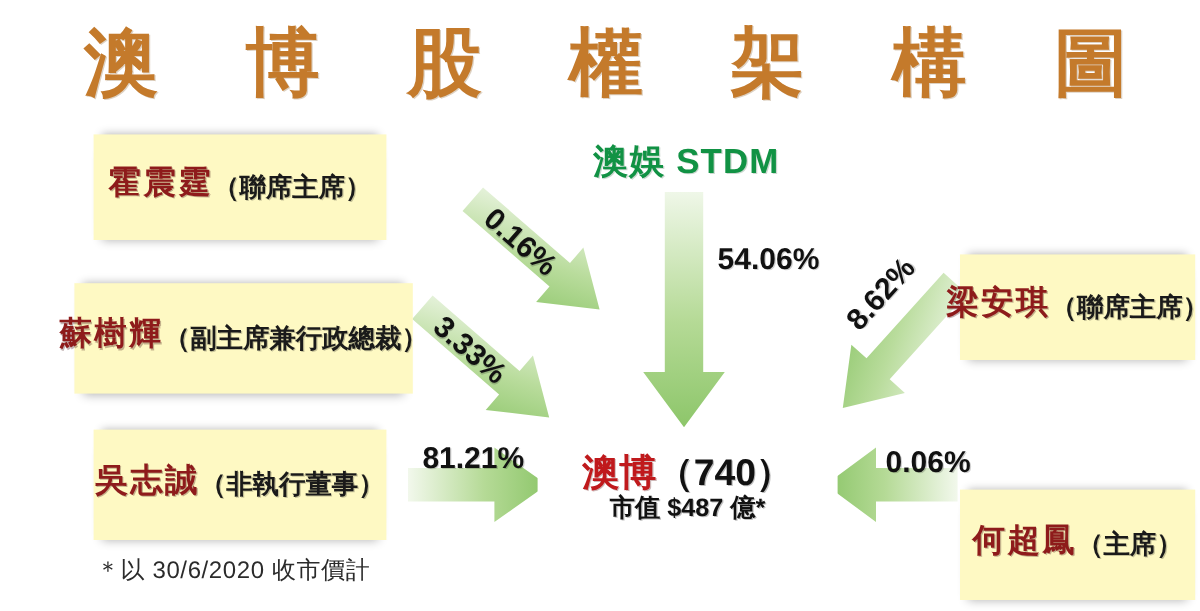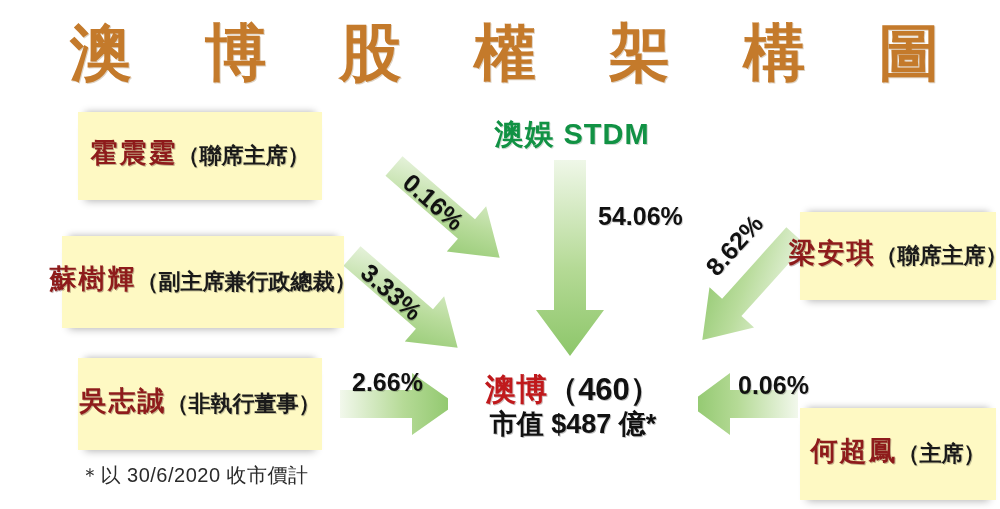--- a/index.html
+++ b/index.html
@@ -117,21 +117,21 @@
     font-size: 31px;
     line-height: 1.15;
     white-space: nowrap;
     letter-spacing: 0px;
   }
   #node-center .main .cn { color: #C0191C; text-shadow: 1px 1px 0 rgba(80,0,0,.28); }
   #node-center .main .num { color: #111111; text-shadow: 1px 1px 0 rgba(0,0,0,.25); }
   #node-center .sub {
     color: #111111;
     font-weight: bold;
-    font-size: 27px;
+    font-size: 21px;
     line-height: 1.2;
     letter-spacing: 0px;
     margin-top: 0;
     white-space: nowrap;
     text-shadow: 1px 1px 0 rgba(0,0,0,.25);
   }
 
   
   #footnote {
     position: absolute;
@@ -232,21 +232,21 @@
       <path d="M0,-13 L96,-13 L96,-30 L140,0 L96,30 L96,13 L0,13 Z" fill="url(#gradDiagDR)"></path>
     </g>
 
     <g transform="translate(798,404)">
       <path d="M0,-14 L-68,-14 L-68,-31 L-110,0 L-68,31 L-68,14 L0,14 Z" fill="url(#gradLeft)"></path>
     </g>
   </svg>
 
   <div class="pct" id="pct-016">0.16%</div>
   <div class="pct" id="pct-333">3.33%</div>
-  <div class="pct" id="pct-266">2.66%</div>
+  <div class="pct" id="pct-266">81.21%</div>
   <div class="pct" id="pct-5406">54.06%</div>
   <div class="pct" id="pct-862">8.62%</div>
   <div class="pct" id="pct-006">0.06%</div>
 
   <div class="card" id="card-left-1">
     <div class="name">霍震霆</div>
     <div class="role">（聯席主席）</div>
   </div>
 
   <div class="card" id="card-left-2">
@@ -268,20 +268,20 @@
     <div class="name">何超鳳</div>
     <div class="role">（主席）</div>
   </div>
 
   <div id="node-stdm">
     <div class="label">澳娛 STDM</div>
   </div>
 
   <div id="node-center">
     <div class="main">
-      <span class="cn">澳博</span><span class="num">（460）</span>
+      <span class="cn">澳博</span><span class="num">（740）</span>
     </div>
     <div class="sub">市值 $487 億*</div>
   </div>
 
   <div id="footnote">＊以 30/6/2020 收市價計</div>
 
 </div>
 
 </body></html>

